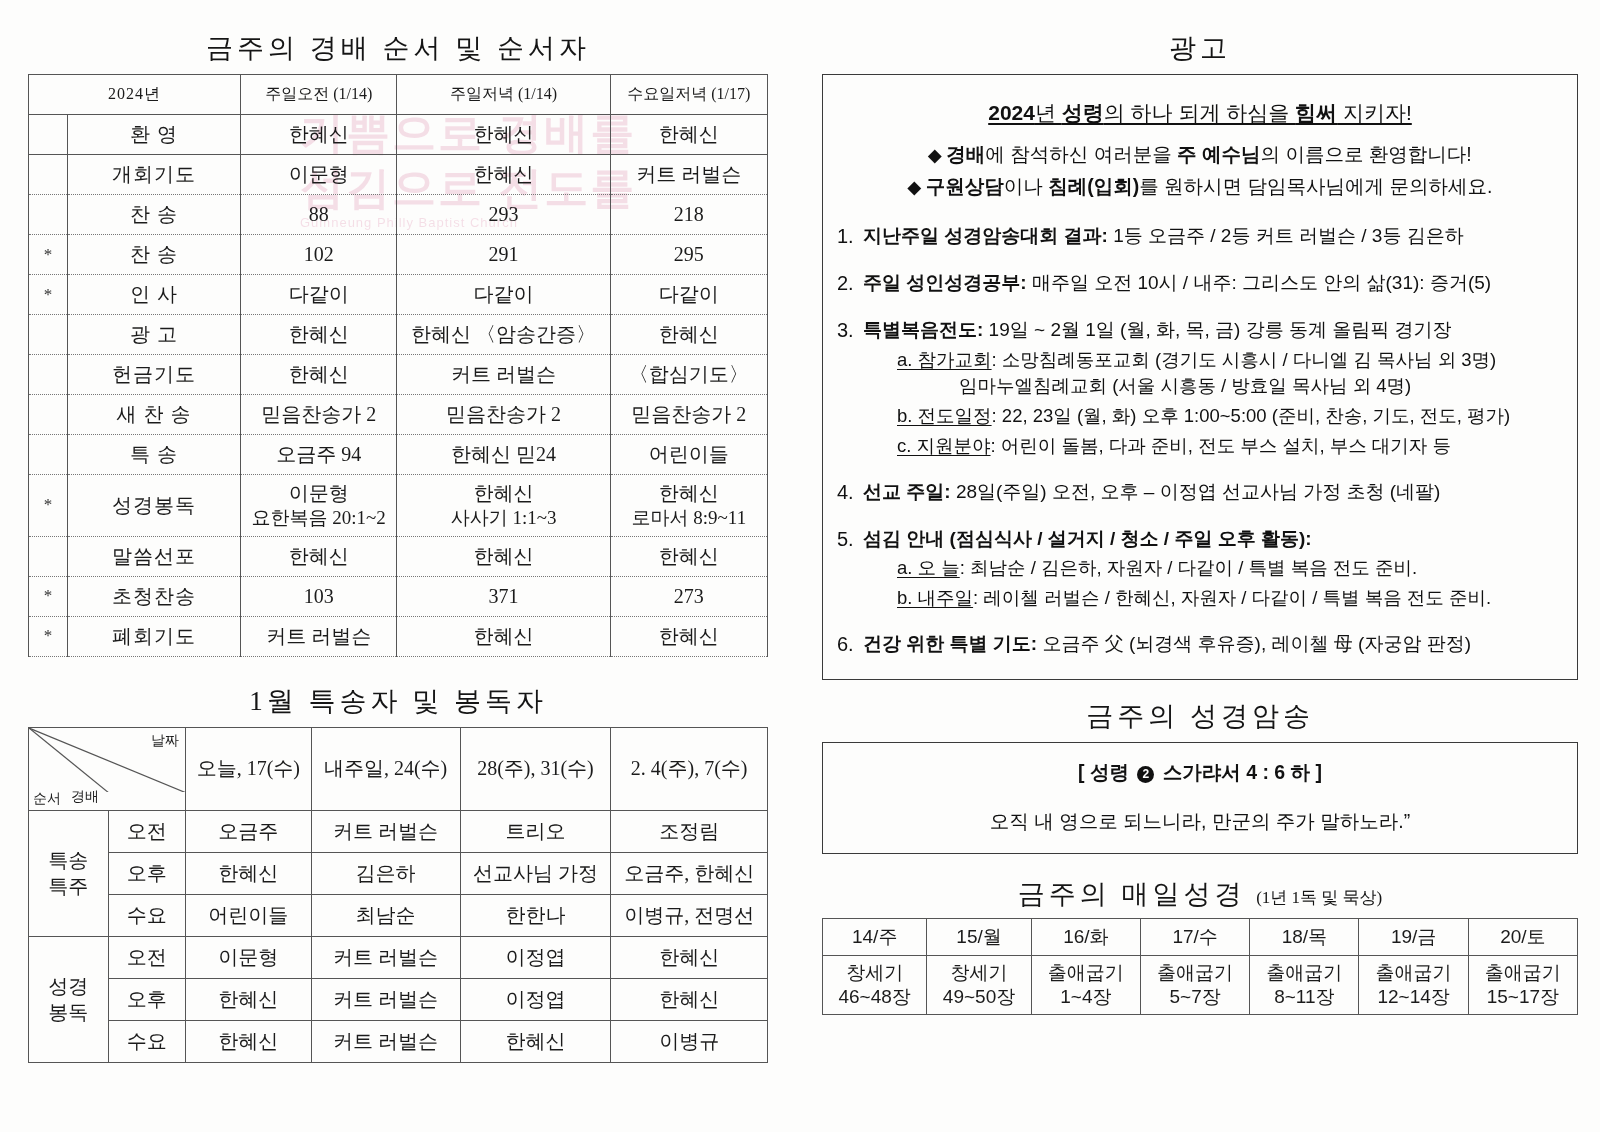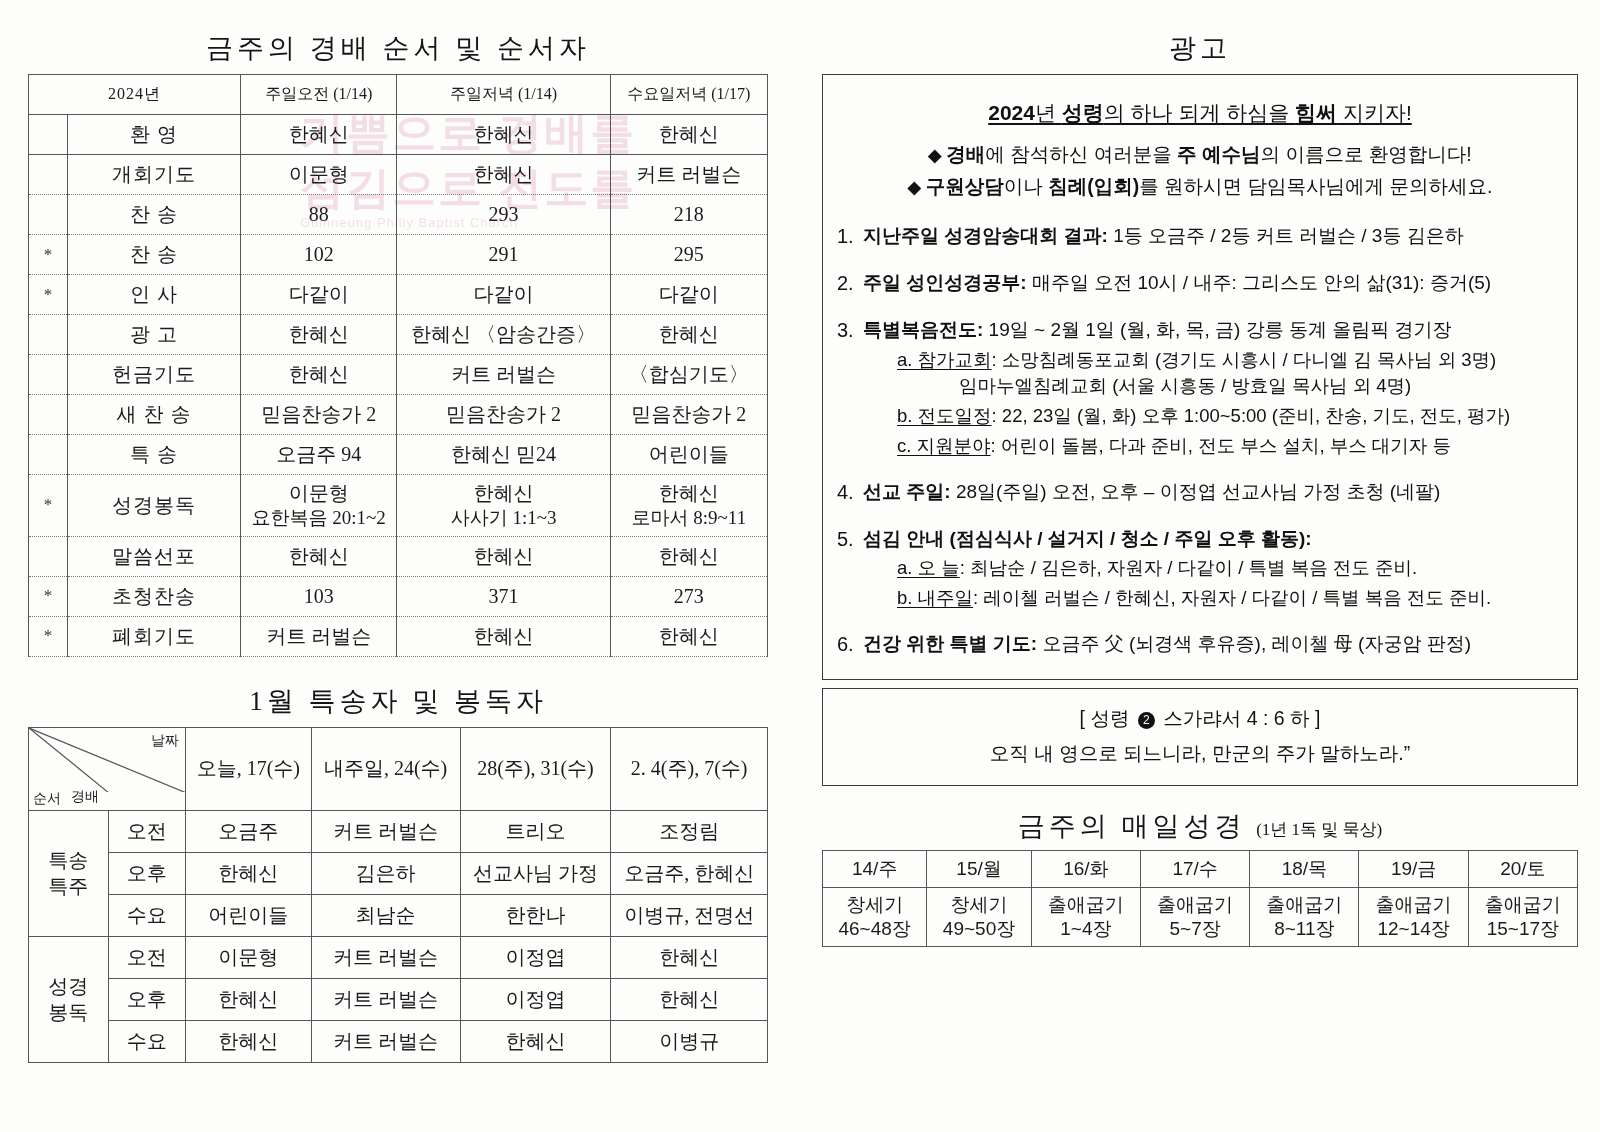--- a/index.html
+++ b/index.html
@@ -153,21 +153,21 @@
   .verse-box {
     border: 1.6px solid #3a3a3a;
     margin-top: 8px;
     padding: 14px 10px 16px 10px;
     text-align: center;
     font-family: "Liberation Sans", sans-serif;
     font-size: 19.5px;
     line-height: 1.6;
     color: #111;
   }
-  .verse-ref { font-weight: normal; margin-bottom: 4px; }
+  .verse-ref { font-weight: bold; margin-bottom: 18px; }
   .verse-ref .circ {
     display: inline-block;
     width: 17px; height: 17px;
     border-radius: 50%;
     background: #111;
     color: #fff;
     font-size: 12px;
     line-height: 17px;
     text-align: center;
     vertical-align: 1px;
@@ -404,20 +404,21 @@
             <div class="ann-num">5.</div>
             <div class="ann-body"><span><b>섬김 안내 (점심식사 / 설거지 / 청소 / 주일 오후 활동):</b></span><div class="ann-sub"><span class="lbl">a. 오  늘</span><span>: 최남순 / 김은하, 자원자 / 다같이 / 특별 복음 전도 준비.</span></div><div class="ann-sub"><span class="lbl">b. 내주일</span><span>: 레이첼 러벌슨 / 한혜신, 자원자 / 다같이 / 특별 복음 전도 준비.</span></div></div>
           </div>
           <div class="ann-item">
             <div class="ann-num">6.</div>
             <div class="ann-body"><span><b>건강 위한 특별 기도:</b></span><span> 오금주 父 (뇌경색 후유증), 레이첼 母 (자궁암 판정)</span></div>
           </div>
         </div>
     </div>
 
+    <div class="sec-title verse-title">금주의 성경암송</div>
 
     <div class="verse-box">
       <div class="verse-ref">
         <span>[ 성령 </span><span class="circ">2</span><span> 스가랴서 4 : 6 하 ]</span>
       </div>
       <div>오직 내 영으로 되느니라, 만군의 주가 말하노라.”</div>
     </div>
 
     <div class="sec-title daily-title">
       <span>금주의 매일성경</span>

